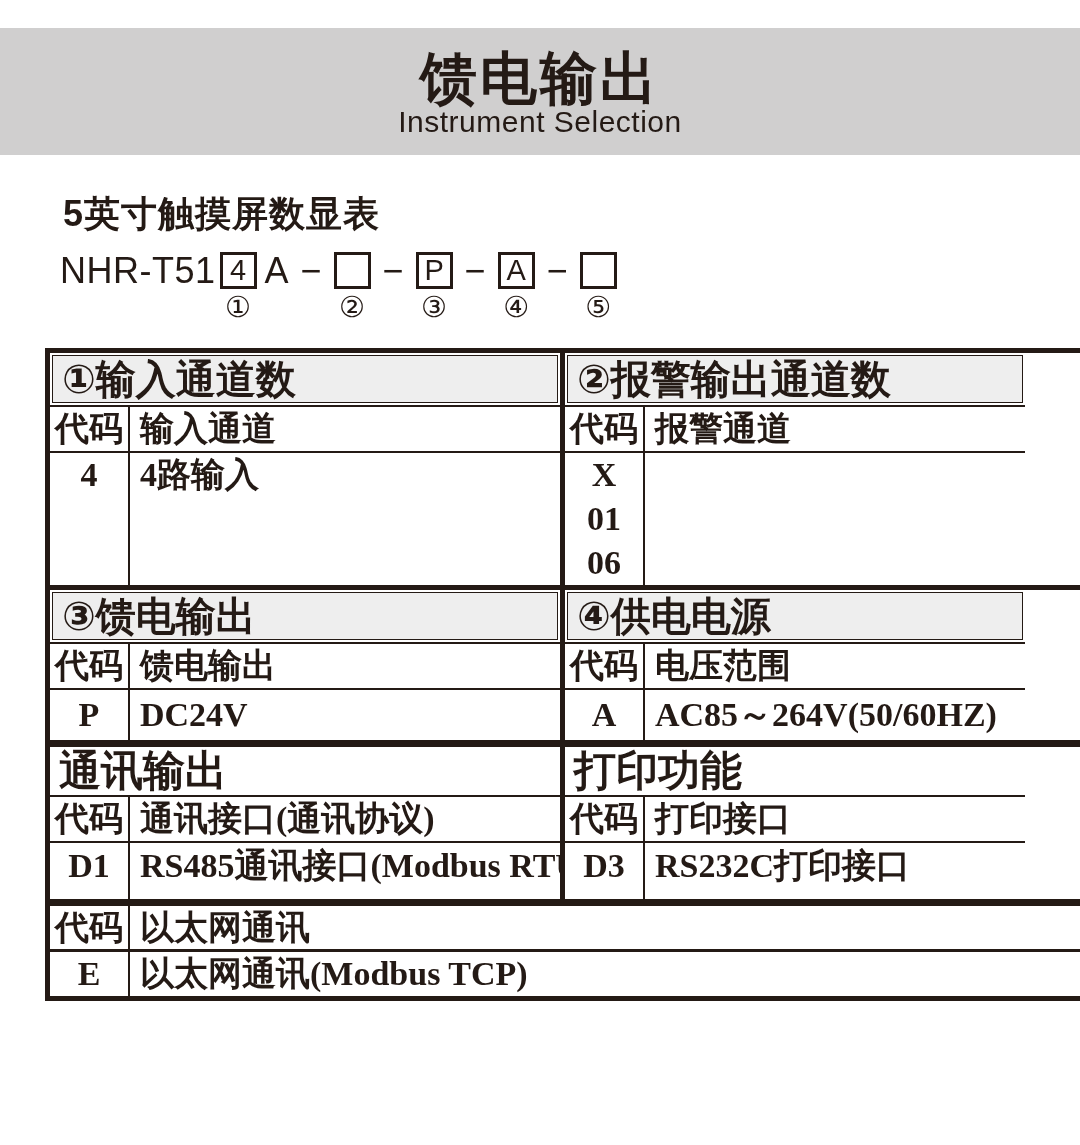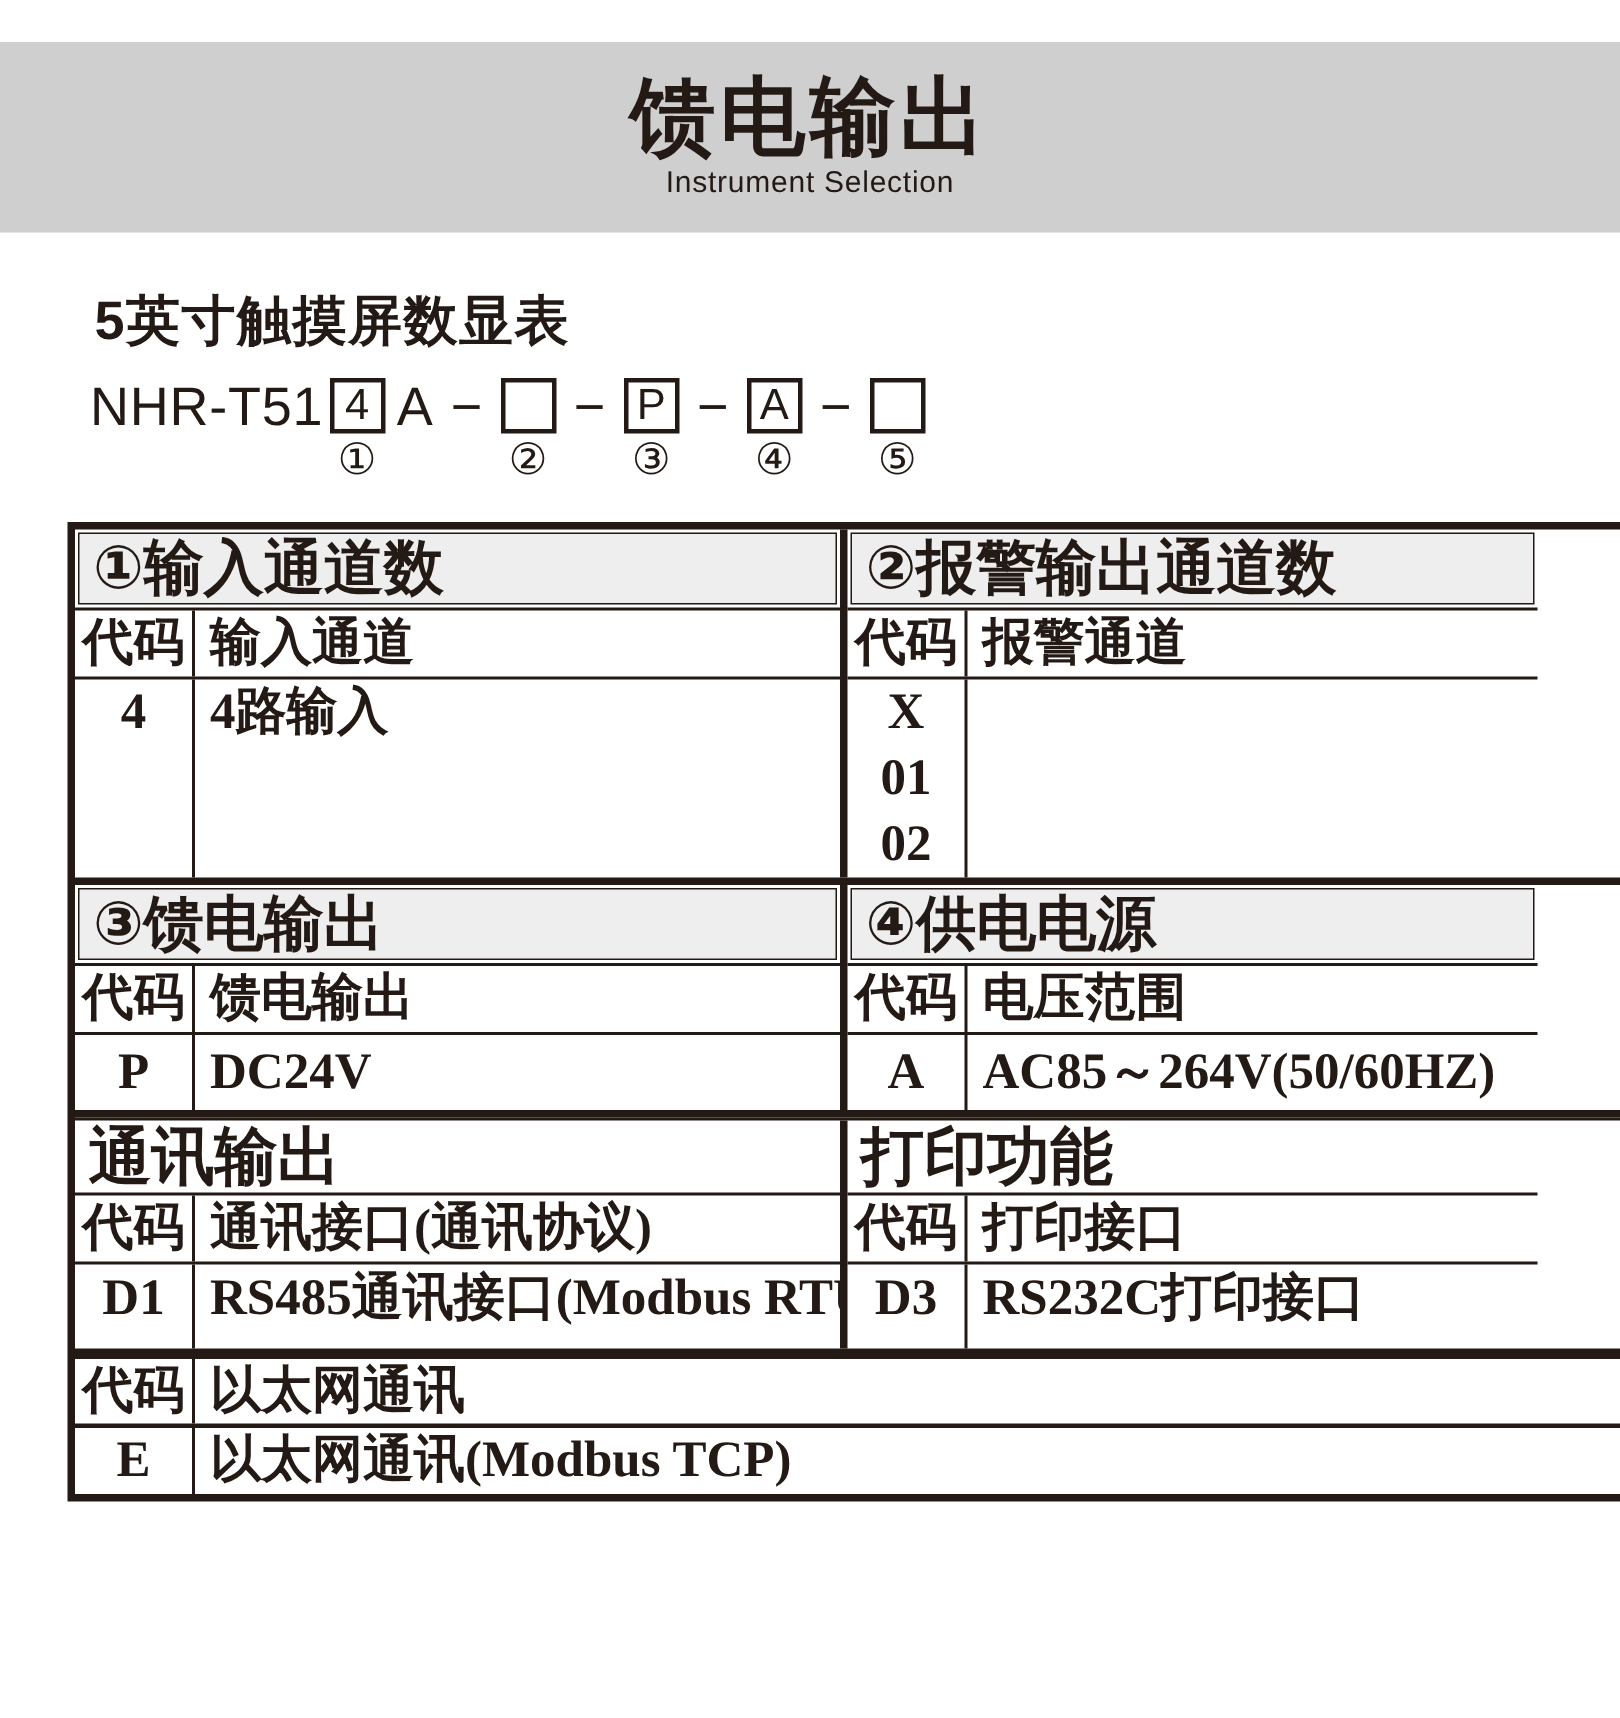--- a/index.html
+++ b/index.html
@@ -24,21 +24,21 @@
     width: 1080px; height: 127px;
     background: var(--banner-bg);
     text-align: center;
   }
   .banner-title {
     padding-top: 20px;
     font-size: 57px; font-weight: bold;
     line-height: 60px; letter-spacing: 3px;
   }
   .banner-sub {
-    font-size: 20px; line-height: 26px; margin-top: 1px;
+    font-size: 30px; line-height: 26px; margin-top: 1px;
     letter-spacing: 0.5px;
   }
 
   
   .product-heading {
     position: absolute; top: 190px; left: 63px;
     font-size: 36px; font-weight: bold; letter-spacing: 1px;
   }
 
   
@@ -172,21 +172,21 @@
     <div class="half-right">
       <div class="sec-header">②报警输出通道数</div>
       <div class="crow head h44">
         <div class="code">代码</div>
         <div class="desc">报警通道</div>
       </div>
       <div class="crow data tall">
         <div class="code">
           <div class="line">X</div>
           <div class="line">01</div>
-          <div class="line">02</div>
+          <div class="line">06</div>
         </div>
       </div>
     </div>
   </div>
 
   <div class="band split">
     <div class="half-left">
       <div class="sec-header">③馈电输出</div>
       <div class="crow head h44">
         <div class="code">代码</div>

